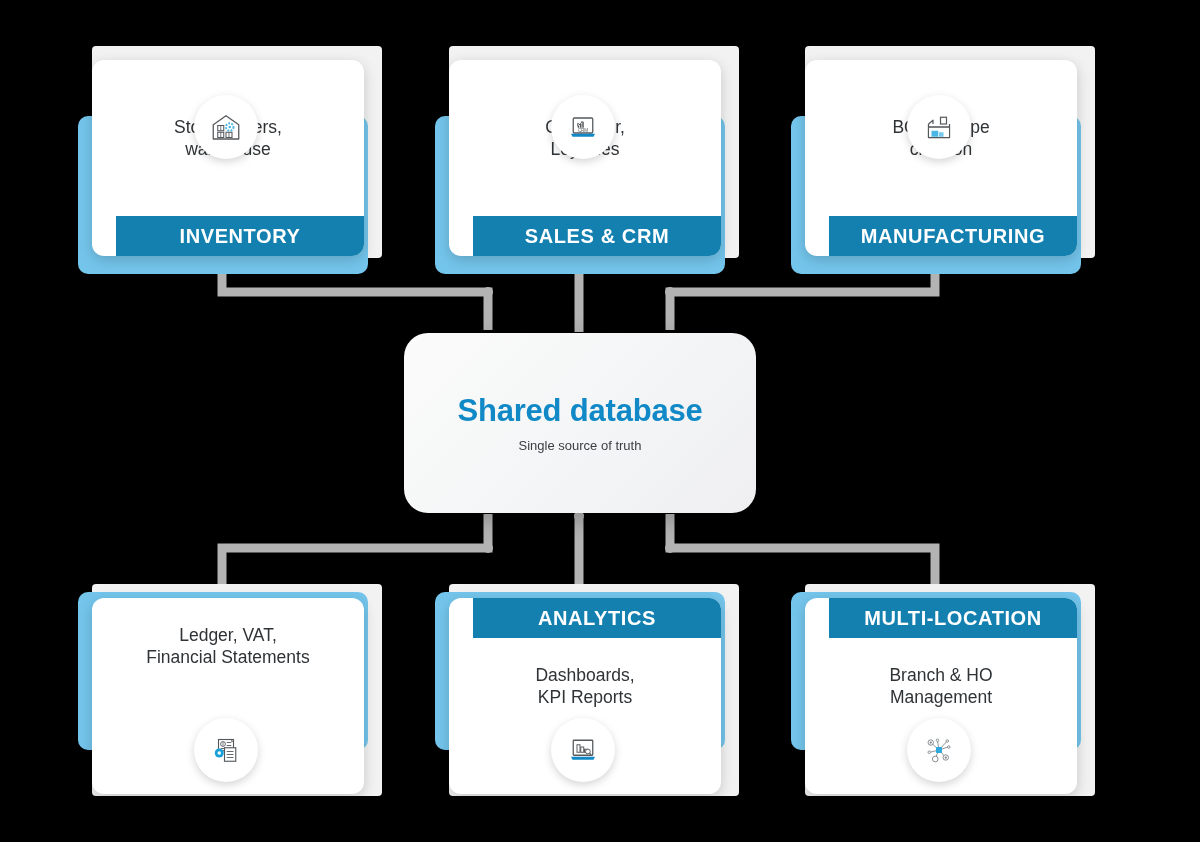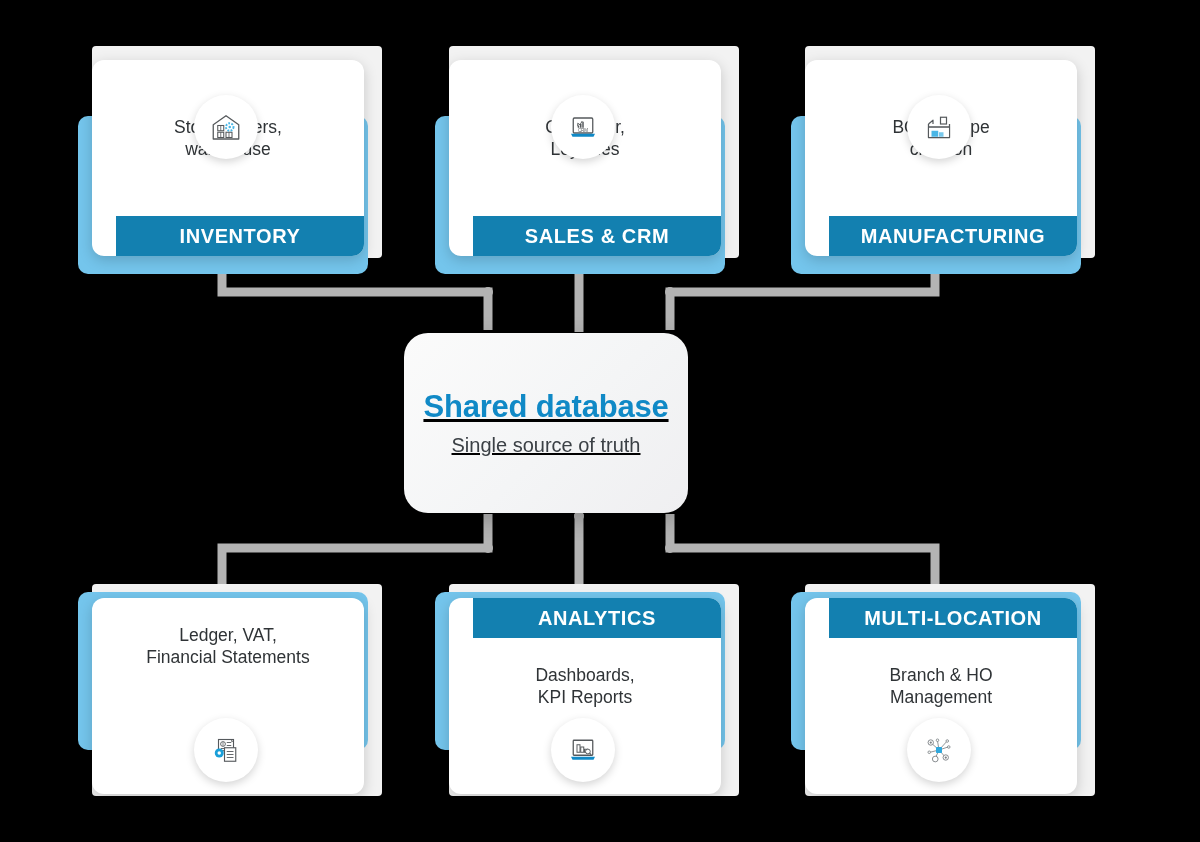--- a/index.html
+++ b/index.html
@@ -105,40 +105,39 @@
     z-index: 4;
   }
   .card.top .bubble { left: 110px; top: 41px; }
   .card.bottom .bubble { left: 110px; top: 126px; }
   .bubble svg { width: 36px; height: 36px; display: block; }
 
   
   #hub {
     position: absolute;
     left: 404px; top: 333px;
-    width: 284px; height: 180px;
+    width: 352px; height: 180px;
     border-radius: 24px;
     background: linear-gradient(135deg, #fbfbfb 0%, #f4f5f6 55%, #efeff1 100%);
     box-shadow: 0 6px 22px rgba(0,0,0,0.22);
     display: flex;
     flex-direction: column;
     align-items: center;
     justify-content: center;
     z-index: 5;
-    text-decoration: underline;
   }
   #hub .hub-title {
     font-size: 31px;
     font-weight: bold;
     color: #1089c6;
     letter-spacing: -0.2px;
   }
   #hub .hub-sub {
     margin-top: 9px;
-    font-size: 20px;
+    font-size: 13px;
     color: #3b4045;
   }
 </style>
 </head>
 <body>
 
 <div id="stage">
 
   <svg id="connectors" viewBox="0 0 1200 842" xmlns="http://www.w3.org/2000/svg">
     <g fill="none" stroke="#b3b3b3" stroke-width="9" stroke-linecap="butt" stroke-linejoin="miter">

